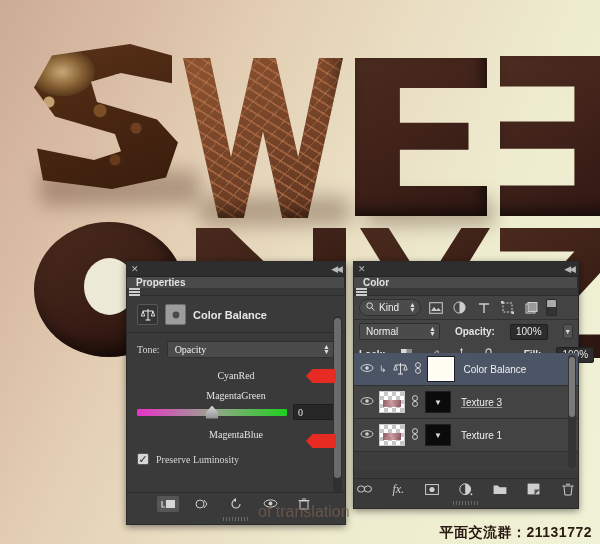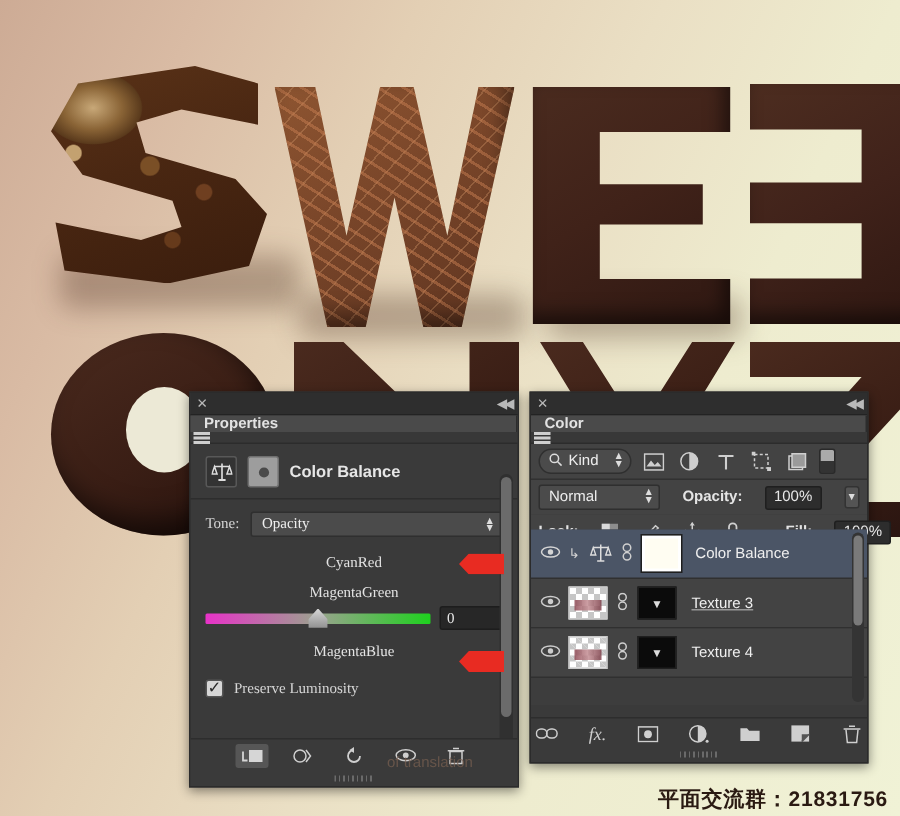--- a/index.html
+++ b/index.html
@@ -309,21 +309,21 @@
 
   .lay-footer {
     position:absolute; left:0; right:0; bottom: 9px; height: 21px;
     background:#3a3a3a; border-top:1px solid #2d2d2d;
     display:flex; align-items:center; justify-content: center; gap: 13px;
   }
 
   
   .wm-trans {
     position:absolute; left: 258px; top: 503px;
-    font-size: 10px; color: rgba(120,95,80,0.72);
+    font-size: 16px; color: rgba(120,95,80,0.72);
     white-space: nowrap;
   }
   .wm-brand {
     position:absolute; right: 8px; top: 508px;
     font-size: 13px; font-weight: bold; color: #e21f1f;
     letter-spacing: .5px;
   }
   .wm-qq {
     position:absolute; right: 8px; top: 524px;
     font-size: 14px; font-weight: bold; color: #2a1a12;
@@ -641,21 +641,21 @@
             </svg>
         </span>
         <span class="thumb-tex"></span>
         <span class="link-chain">
           <svg width="8" height="12" viewBox="0 0 8 12">
               <rect x="1.5" y="0.6" width="5" height="5" rx="2.5" fill="none" stroke="#cfcfcf"></rect>
               <rect x="1.5" y="6.4" width="5" height="5" rx="2.5" fill="none" stroke="#cfcfcf"></rect>
             </svg>
         </span>
         <span class="thumb-mask">▼</span>
-        <span class="layer-name">Texture 4</span>
+        <span class="layer-name">Texture 1</span>
       </div>
     </div>
 
     <div class="lay-scroll">
         <i></i>
       </div>
 
     <div class="lay-footer">
       <span class="foot-icon">
         <svg width="15" height="10" viewBox="0 0 15 10">
@@ -699,15 +699,15 @@
 
     <div class="grip">
         <i></i>
       </div>
   </div>
 
   <div class="arrow-mark" style="left:306px; top:369px;"></div>
   <div class="arrow-mark" style="left:306px; top:434px;"></div>
 
   <div class="wm-trans">of translation</div>
-  <div class="wm-qq">平面交流群：21831756</div>
+  <div class="wm-qq">平面交流群：21131772</div>
 
 </div>
 
 </body></html>

